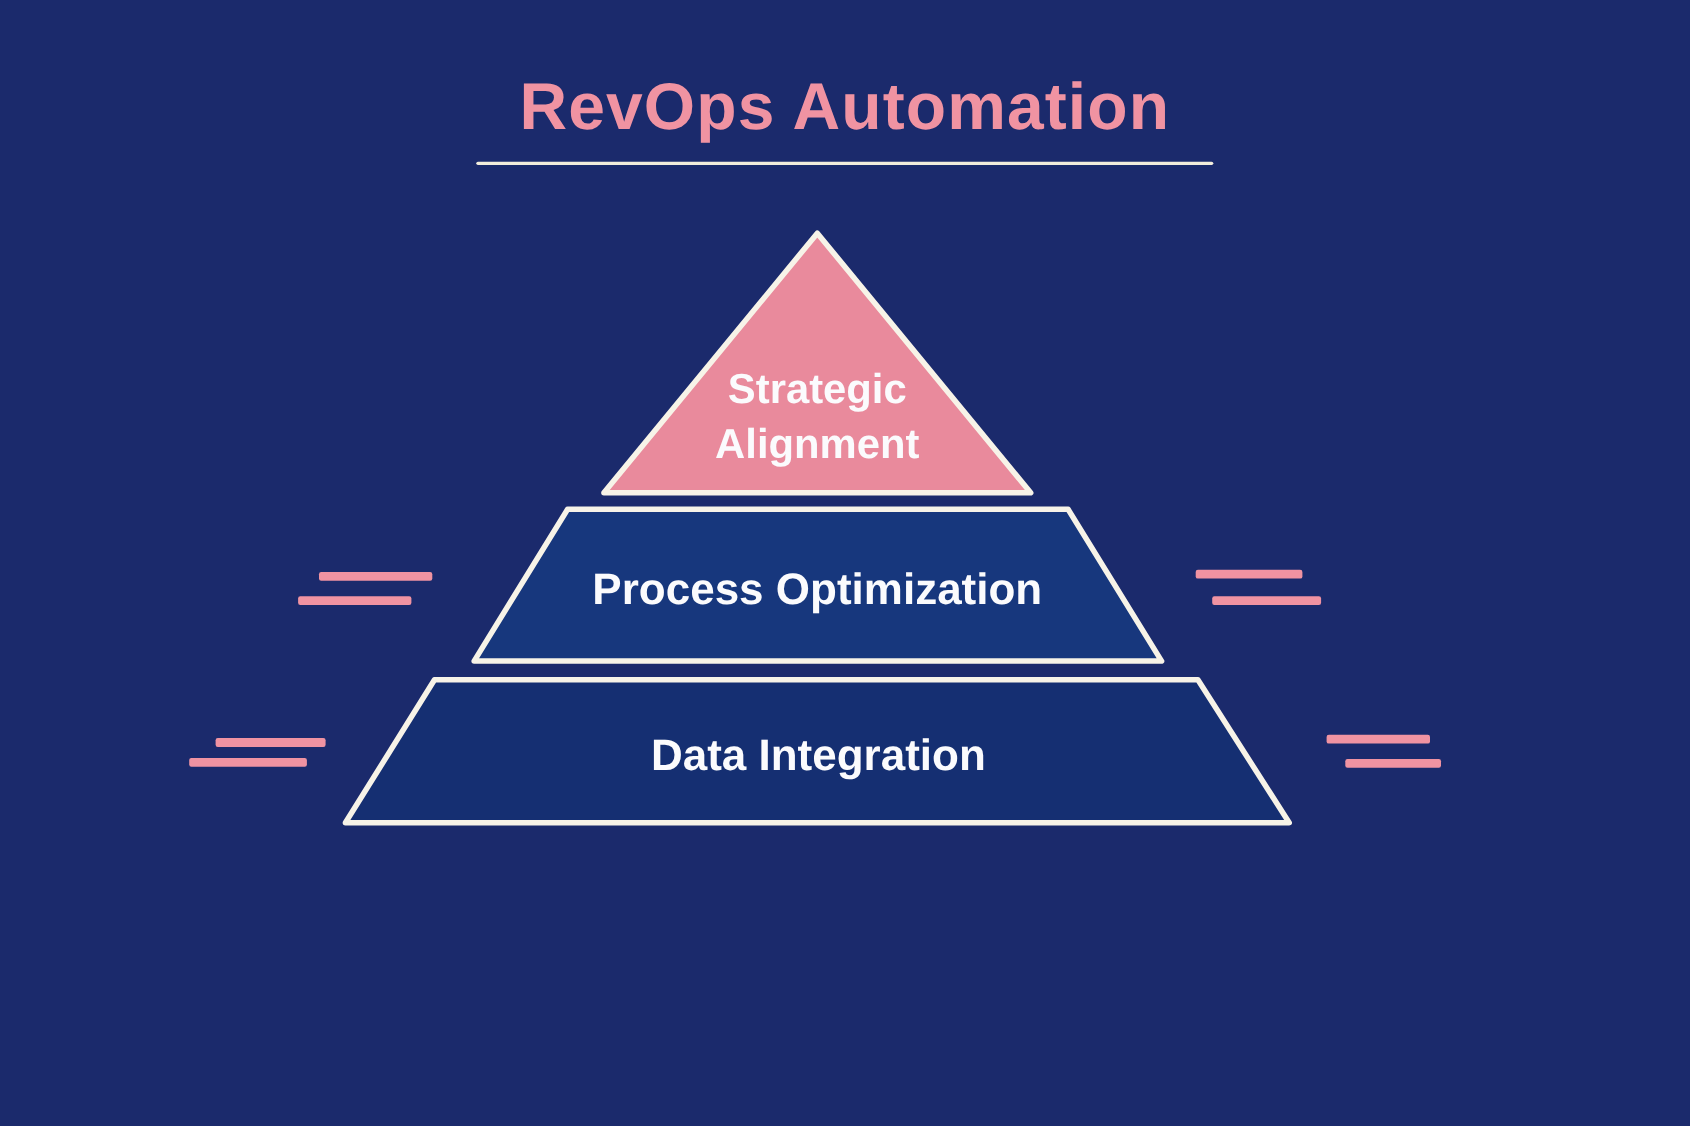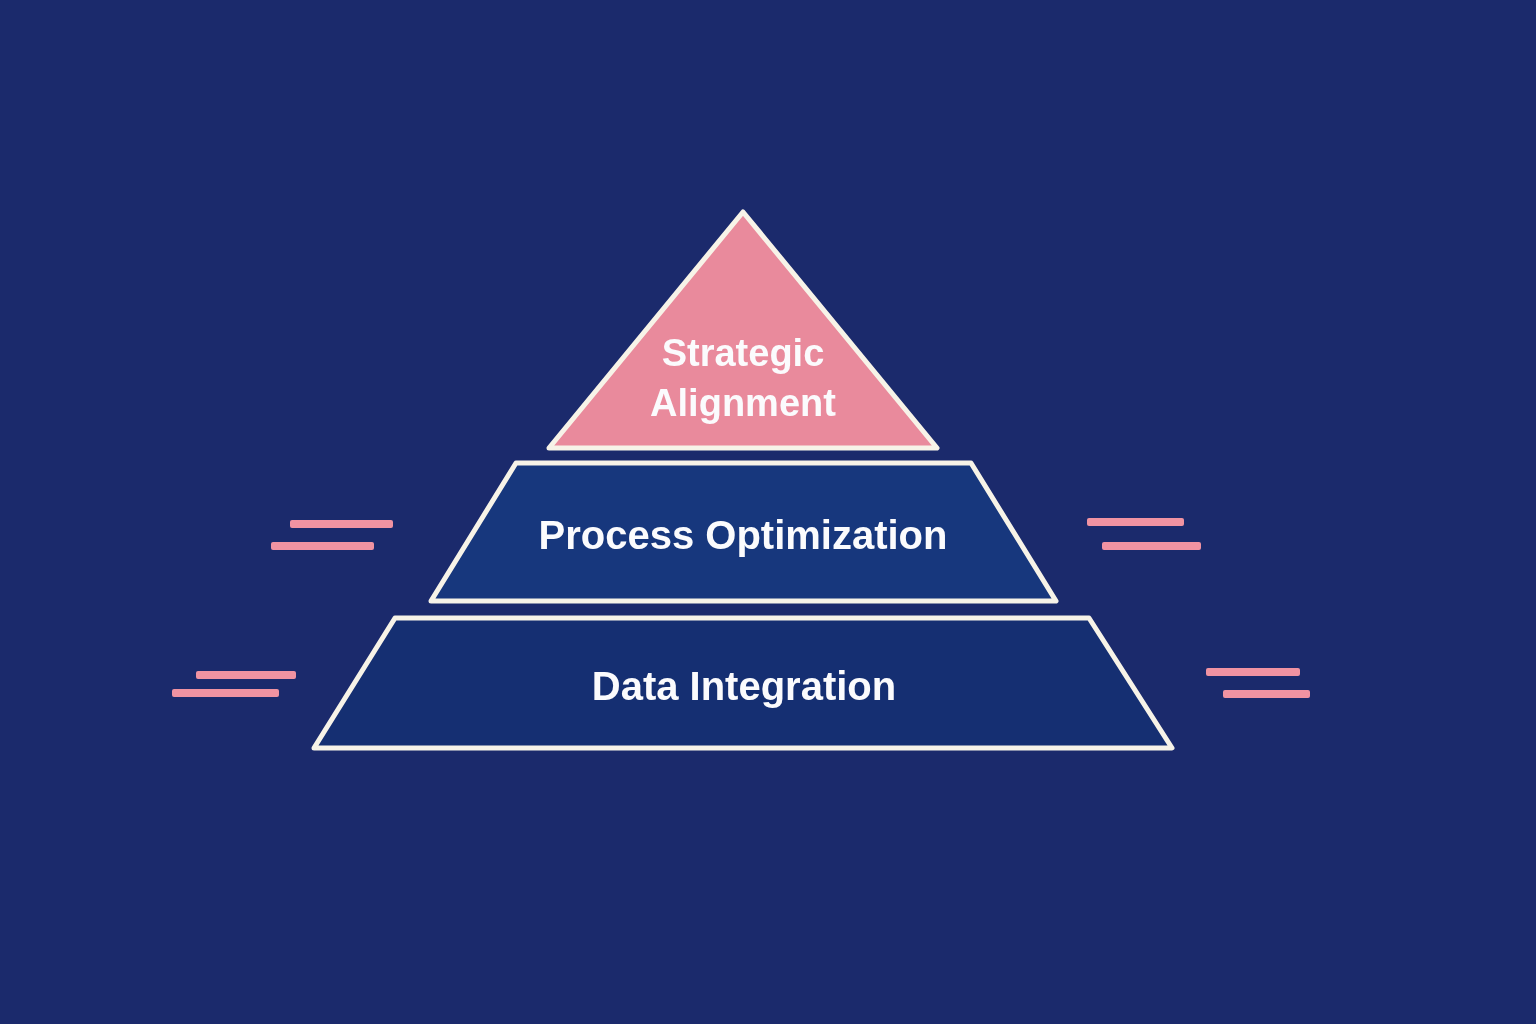--- a/index.html
+++ b/index.html
@@ -78,20 +78,24 @@
   .dash-bl-1 { left: 196px;  top: 671px; width: 100px; }
   .dash-bl-2 { left: 172px;  top: 689px; width: 107px; }
   .dash-br-1 { left: 1206px; top: 668px; width: 94px;  }
   .dash-br-2 { left: 1223px; top: 690px; width: 87px;  }
 </style>
 </head>
 <body>
 
 <div class="canvas">
 
+  <header class="title-block">
+    <h1 class="title">RevOps Automation</h1>
+    <div class="title-underline"></div>
+  </header>
 
   <svg class="pyramid" viewBox="0 0 1536 1024" aria-hidden="false">
     <polygon class="tier tier-top" points="743,212 937,448 549,448"></polygon>
     <polygon class="tier tier-mid" points="516,463 971,463 1056,601 431,601"></polygon>
     <polygon class="tier tier-bottom" points="395,618 1089,618 1172,748 314,748"></polygon>
 
     <text class="tier-label small" x="743" y="366">Strategic</text>
     <text class="tier-label small" x="743" y="416">Alignment</text>
 
     <text class="tier-label" x="743" y="549">Process Optimization</text>

